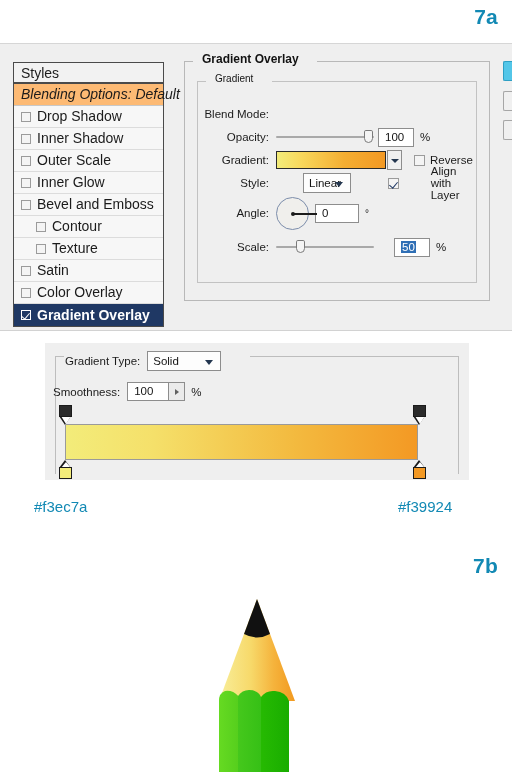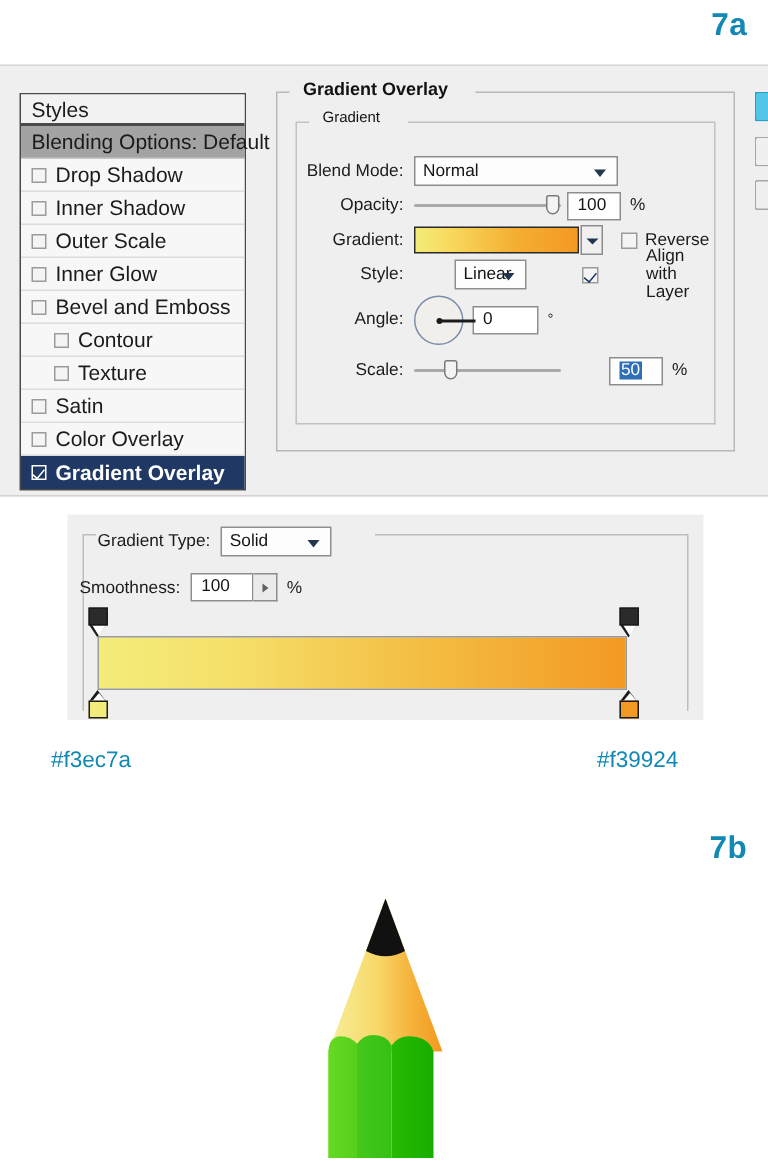--- a/index.html
+++ b/index.html
@@ -68,22 +68,23 @@
     height: 22px;
     line-height: 21px;
     padding-left: 7px;
     border-bottom: 1px solid #dcdcdc;
     background: #f7f7f7;
     white-space: nowrap;
     display: flex;
     align-items: center;
   }
   .style-row.blending {
-    background: #a3a3a3;
+    background: #fdba74;
     border-bottom: 1px solid #c8c8c8;
+    font-style: italic;
   }
   .style-row.indent { padding-left: 22px; }
   .style-row.selected {
     background: #1f3864;
     color: #ffffff;
     font-weight: 700;
     border-bottom: none;
   }
   .cb {
     width: 10px; height: 10px;
@@ -517,24 +518,20 @@
     </div>
 
     <div id="gradient-overlay-group">
       <div id="go-title">Gradient Overlay</div>
 
       <div id="gradient-group">
         <div id="g-title">Gradient</div>
 
         <div class="frow" style="top:22px;">
           <span class="flabel">Blend Mode:</span>
-          <div class="combo" style="width:136px;">
-            <span>Normal</span>
-            <span class="arrow"></span>
-          </div>
         </div>
 
         <div class="frow" style="top:45px;">
           <span class="flabel">Opacity:</span>
           <div class="slider" style="width:98px;">
             <div class="track"></div>
             <div class="thumb" style="left:88px;"></div>
           </div>
           <div class="numbox" style="width:36px; margin-left:4px;">
             <span>100</span>
@@ -573,21 +570,21 @@
           </div>
           <span class="pct" style="font-size:10px;">°</span>
         </div>
 
         <div class="frow" style="top:155px;">
           <span class="flabel">Scale:</span>
           <div class="slider" style="width:98px;">
             <div class="track"></div>
             <div class="thumb" style="left:20px;"></div>
           </div>
-          <div class="numbox sel" style="width:36px; margin-left:32px;">
+          <div class="numbox sel" style="width:36px; margin-left:20px;">
             <span class="hl">50</span>
           </div>
           <span class="pct">%</span>
         </div>
 
       </div>
     </div>
 
     <div class="edge-btn primary" style="top:17px;"></div>
     <div class="edge-btn" style="top:47px;"></div>

